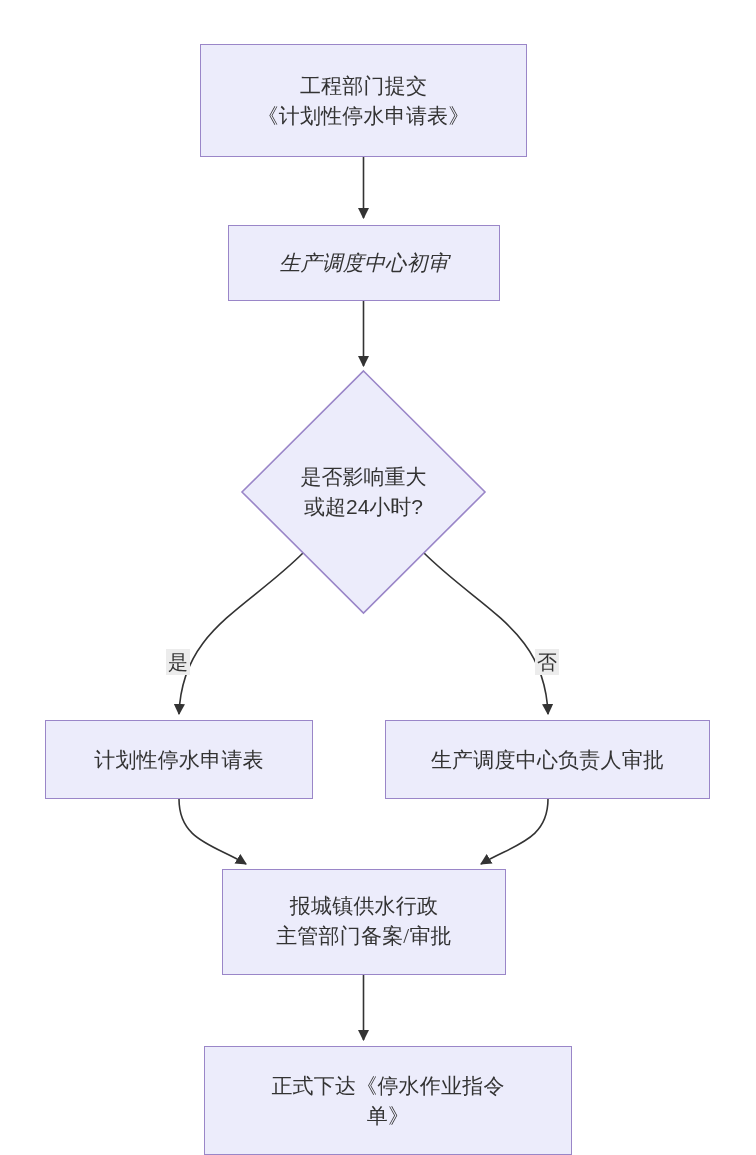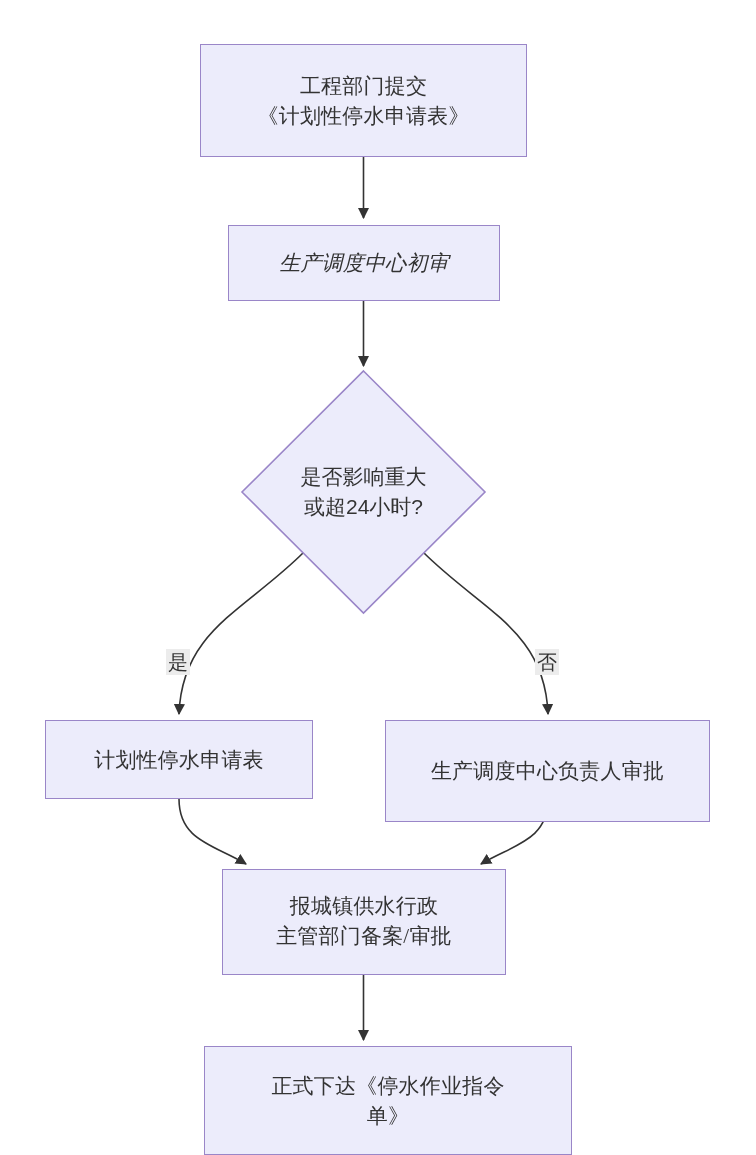--- a/index.html
+++ b/index.html
@@ -120,21 +120,21 @@
       <polygon points="123.5,2 245,123 123.5,244 2,123" fill="#ececfb" stroke="#9a86c8" stroke-width="1.6"></polygon>
     </svg>
     <span class="diamond-label">是否影响重大
 或超24小时?</span>
   </div>
 
   <div class="node" style="left:45px; top:720px; width:268px; height:79px;">
     <span>计划性停水申请表</span>
   </div>
 
-  <div class="node" style="left:385px; top:720px; width:325px; height:102px;">
+  <div class="node" style="left:385px; top:720px; width:325px; height:79px;">
     <span>生产调度中心负责人审批</span>
   </div>
 
   <div class="node" style="left:222px; top:869px; width:284px; height:106px;font-family:Liberation Serif, serif;">
     <span>报城镇供水行政
 主管部门备案/审批</span>
   </div>
 
   <div class="node" style="left:180px; top:1046px; width:368px; height:109px;margin-left:24px;">
     <span>正式下达《停水作业指令

